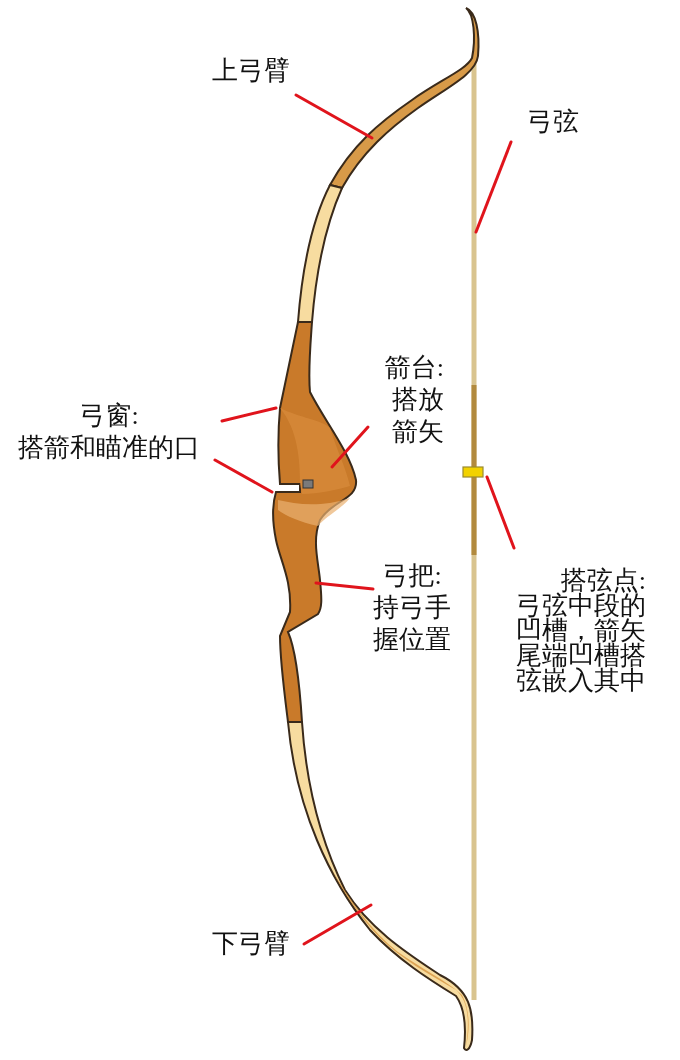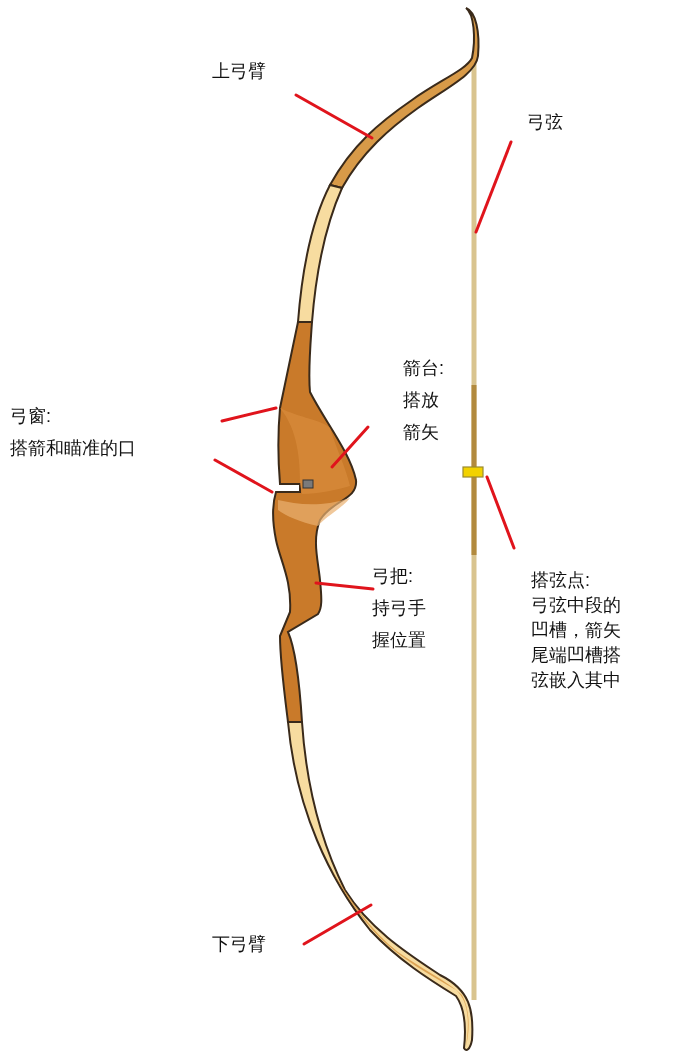--- a/index.html
+++ b/index.html
@@ -1,22 +1,22 @@
 <!DOCTYPE html>
 <html><head>
 <meta charset="utf-8">
 <style>
   html, body { margin: 0; padding: 0; background: #ffffff; }
   body { width: 680px; height: 1060px; position: relative; overflow: hidden;
          font-family: "DejaVu Sans", "Liberation Sans", sans-serif; }
   #diagram { position: absolute; left: 0; top: 0; }
-  .label { position: absolute; color: #111111; font-size: 18px; line-height: 32px;
-           white-space: pre; font-family: Liberation Sans, sans-serif; }
-  .right { text-align: left; }
-  .center { text-align: left; margin-left: 25px; }
+  .label { position: absolute; color: #111111; font-size: 26px; line-height: 32px;
+           white-space: pre; font-family: Liberation Serif, serif; }
+  .right { text-align: center; }
+  .center { text-align: right; }
 </style>
 </head>
 <body>
 
 <svg id="diagram" width="680" height="1060" viewBox="0 0 680 1060" xmlns="http://www.w3.org/2000/svg">
 
   <g>
     <line x1="474" y1="60" x2="474" y2="1000" stroke="#d9c48f" stroke-width="5"></line>
     <line x1="474" y1="385" x2="474" y2="555" stroke="#b28a3e" stroke-width="5"></line>
     <rect x="463" y="467" width="20" height="10" fill="#f2d200" stroke="#9a8a30" stroke-width="1.2"></rect>

